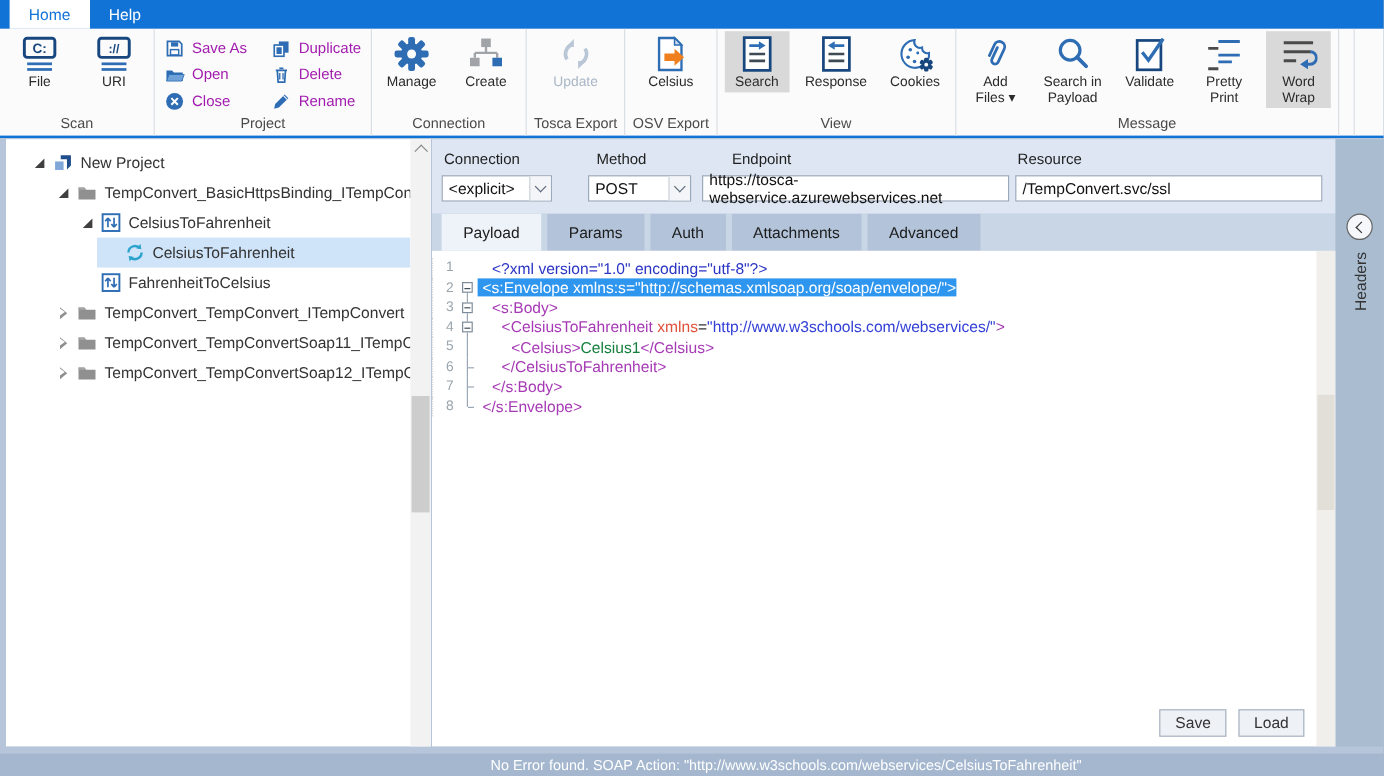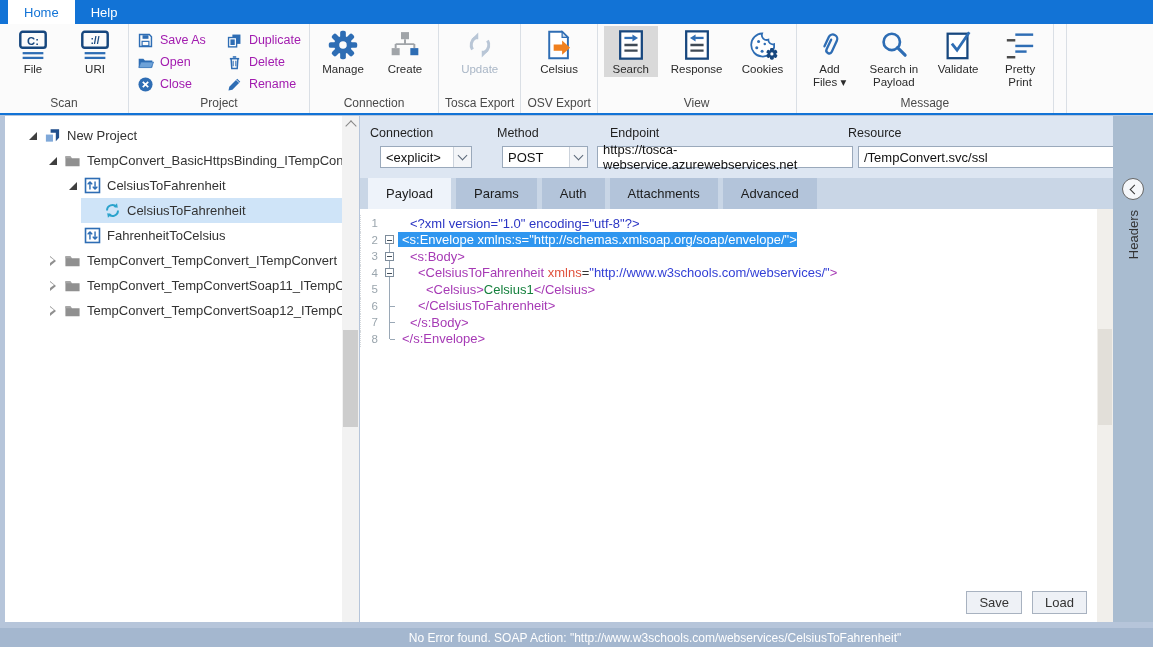--- a/index.html
+++ b/index.html
@@ -44,21 +44,21 @@
   .tree-scrollbar{position:absolute;right:0;top:0;bottom:0;width:17px;background:#f2f2f2;}
   .sb-up{height:16px;display:flex;align-items:flex-end;justify-content:center;}
   .sb-up i{width:7px;height:7px;border-left:1.6px solid #868686;border-top:1.6px solid #868686;
            transform:rotate(45deg);margin-bottom:2px;}
   .sb-thumb{position:absolute;left:1px;right:1px;top:214px;height:97px;background:#cdcdcd;}
   
   .right-panel{position:absolute;left:360px;top:1px;width:753px;height:506px;display:flex;flex-direction:column;}
   .fields{position:relative;height:62px;background:#dde6f2;flex:none;}
   .field-label{position:absolute;top:10px;font-size:12.5px;color:#1f1f1f;}
   .combo,.txtinput{position:absolute;top:30px;height:22px;background:#fff;border:1px solid #9aa9bb;
-                   box-sizing:border-box;font-size:13px;color:#111;margin-left:12px;}
+                   box-sizing:border-box;font-size:13px;color:#111;}
   .combo{display:flex;align-items:center;}
   .combo .combo-val{flex:1;padding-left:5px;white-space:nowrap;overflow:hidden;}
   .combo .combo-btn{width:17px;align-self:stretch;display:flex;align-items:center;justify-content:center;
                     background:#f3f5f8;border-left:1px solid #ccd3dc;}
   .combo-btn i{width:6px;height:6px;border-right:1.5px solid #5a6778;border-bottom:1.5px solid #5a6778;
                transform:rotate(45deg);margin-top:-3px;}
   .txtinput{padding:0 5px;font-family:inherit;display:flex;align-items:center;}
   .tabstrip{height:31px;background:#c9d6e6;display:flex;align-items:stretch;padding-left:8px;gap:5px;flex:none;}
   .tab{display:flex;align-items:center;justify-content:center;font-size:13px;color:#1c1c1c;
        background:#b3c4da;padding:0 18px;cursor:default;}
@@ -351,20 +351,31 @@
                 <path d="M12 6 H31" stroke="#2e6db4" stroke-width="2.6"></path>
                 <path d="M3 12 H12" stroke="#4a4a4a" stroke-width="2.6"></path>
                 <path d="M12 18 H31" stroke="#2e6db4" stroke-width="2.6"></path>
                 <path d="M12 24 H24" stroke="#2e6db4" stroke-width="2.6"></path>
                 <path d="M3 30 H12" stroke="#4a4a4a" stroke-width="2.6"></path>
               </svg>
             </span>
             <span class="rb-label">Pretty
 Print</span>
           </div>
+          <div class="rib-btn selected">
+            <span class="rb-icon">
+              <svg viewBox="0 0 34 34">
+                <path d="M4 7 H30 M4 15 H28 M4 23 H15" stroke="#4a4a4a" stroke-width="2.6"></path>
+                <path d="M27.5 15 a5.5 5.5 0 0 1 0 11 H24" fill="none" stroke="#2e6db4" stroke-width="2.6"></path>
+                <path d="M25.5 21.5 l-7 4.5 7 4.5 z" fill="#2e6db4"></path>
+              </svg>
+            </span>
+            <span class="rb-label">Word
+Wrap</span>
+          </div>
         </div>
         <div class="rib-group-label">Message</div>
       </div>
       <div class="rib-group"></div>
     </div>
 
   <div class="main">
 
     <div class="tree-panel">
       <div class="tree" id="tree">

